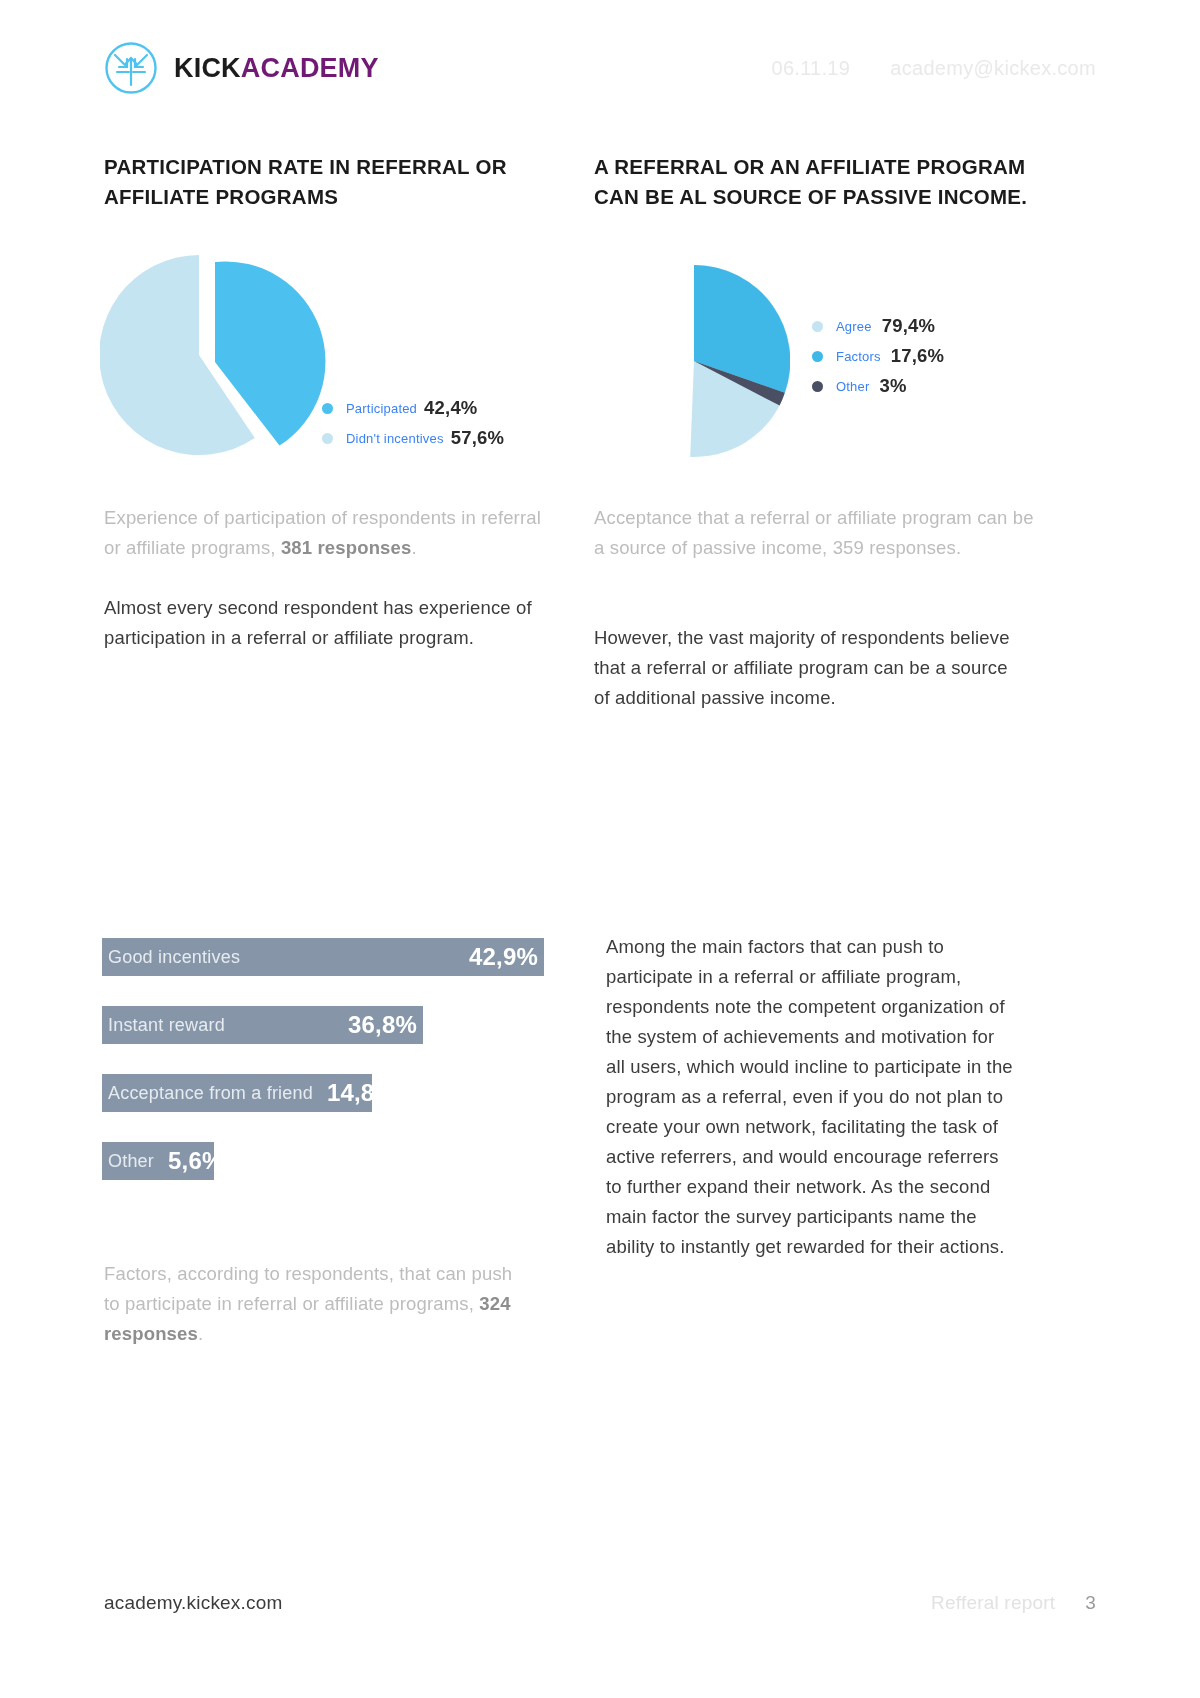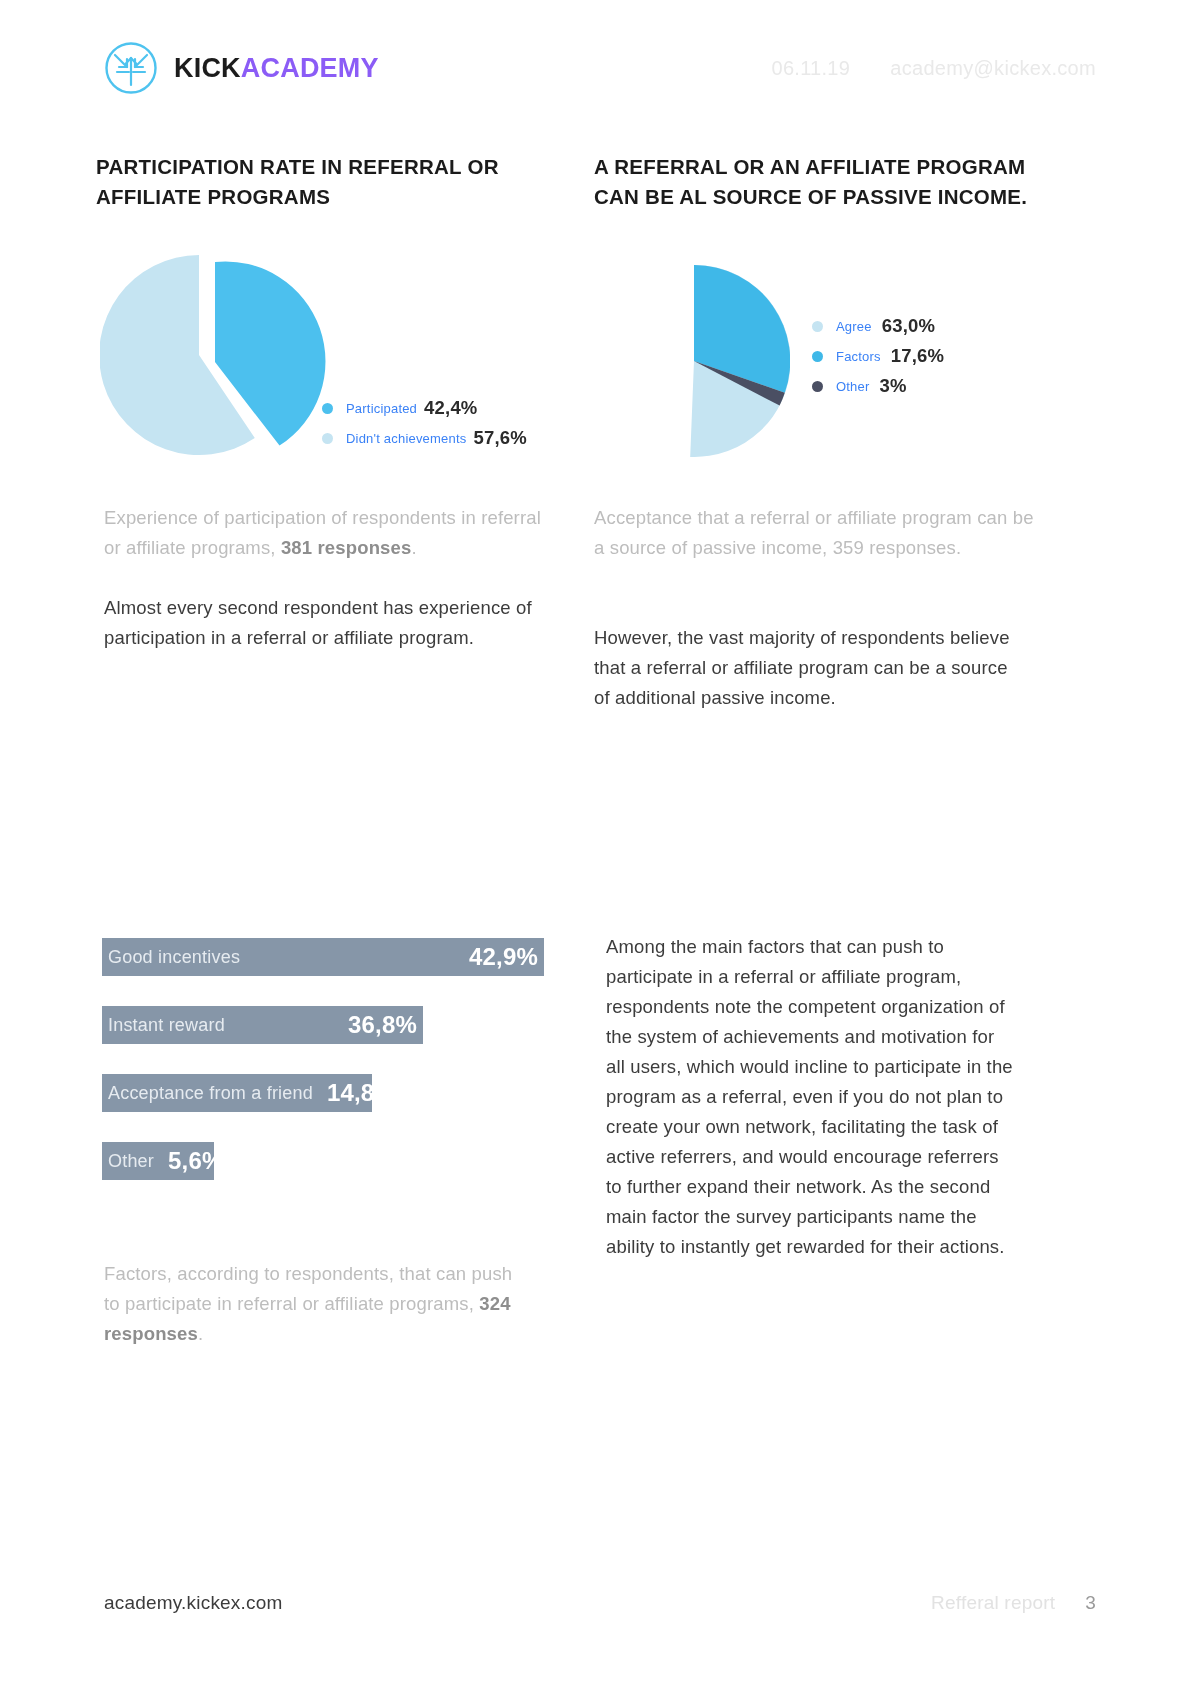--- a/index.html
+++ b/index.html
@@ -12,31 +12,31 @@
     overflow:hidden;
   }
   .page{position:relative;width:1200px;height:1698px;background:#fff;}
 
   
   .header{position:absolute;left:104px;top:38px;width:992px;height:60px;display:flex;align-items:center;}
   .logo-wrap{display:flex;align-items:center;gap:16px;}
   .logo-mark{width:54px;height:54px;flex:0 0 54px;}
   .logo-text{font-size:27px;font-weight:700;letter-spacing:0.2px;line-height:1;}
   .logo-kick{color:#1c1c1c;}
-  .logo-academy{color:#8b5cf6;}
+  .logo-academy{color:#701a75;}
   .header-right{margin-left:auto;display:flex;align-items:center;gap:40px;
     font-size:20px;color:#e9e9e9;letter-spacing:0.3px;}
 
   
   .sec-title{
     position:absolute;
     font-size:20.5px;font-weight:700;line-height:1.45;
     color:#1b1b1b;letter-spacing:0.25px;
   }
-  #title-left{left:96px;top:152px;width:430px;}
+  #title-left{left:104px;top:152px;width:430px;}
   #title-right{left:594px;top:152px;width:440px;}
   #title-bars{left:104px;top:828px;width:640px;}
 
   
   .pie-a{position:absolute;left:100px;top:245px;width:230px;height:215px;}
   .pie-b{position:absolute;left:598px;top:265px;width:192px;height:192px;}
 
   
   .legend{position:absolute;}
   .legend-row{display:flex;align-items:center;height:30px;}
@@ -125,41 +125,41 @@
   </div>
 
   <div class="legend" id="legend-a">
     <div class="legend-row">
       <span class="dot" style="background:#4cc0ee"></span>
       <span class="legend-label">Participated</span>
       <span class="legend-val">42,4%</span>
     </div>
     <div class="legend-row">
       <span class="dot" style="background:#c5e4f2"></span>
-      <span class="legend-label">Didn't achievements</span>
+      <span class="legend-label">Didn't incentives</span>
       <span class="legend-val">57,6%</span>
     </div>
   </div>
 
   <div class="pie-b">
     <svg viewBox="0 0 192 192" width="192" height="192">
 
       <path d="M 96 96 L 96 0 A 96 96 0 1 1 92.2 191.9 Z" fill="#c5e4f2"></path>
 
       <path d="M 96 96 L 96 0 A 96 96 0 0 1 186.8 127.8 Z" fill="#3fb8e8"></path>
 
       <path d="M 96 96 L 186.8 127.8 A 96 96 0 0 1 181.6 140.6 Z" fill="#4a4f63"></path>
     </svg>
   </div>
 
   <div class="legend" id="legend-b">
     <div class="legend-row">
       <span class="dot" style="background:#c5e4f2"></span>
       <span class="legend-label">Agree</span>
-      <span class="legend-val">63,0%</span>
+      <span class="legend-val">79,4%</span>
     </div>
     <div class="legend-row">
       <span class="dot" style="background:#3fb8e8"></span>
       <span class="legend-label">Factors</span>
       <span class="legend-val">17,6%</span>
     </div>
     <div class="legend-row">
       <span class="dot" style="background:#4a4f63"></span>
       <span class="legend-label">Other</span>
       <span class="legend-val">3%</span>

